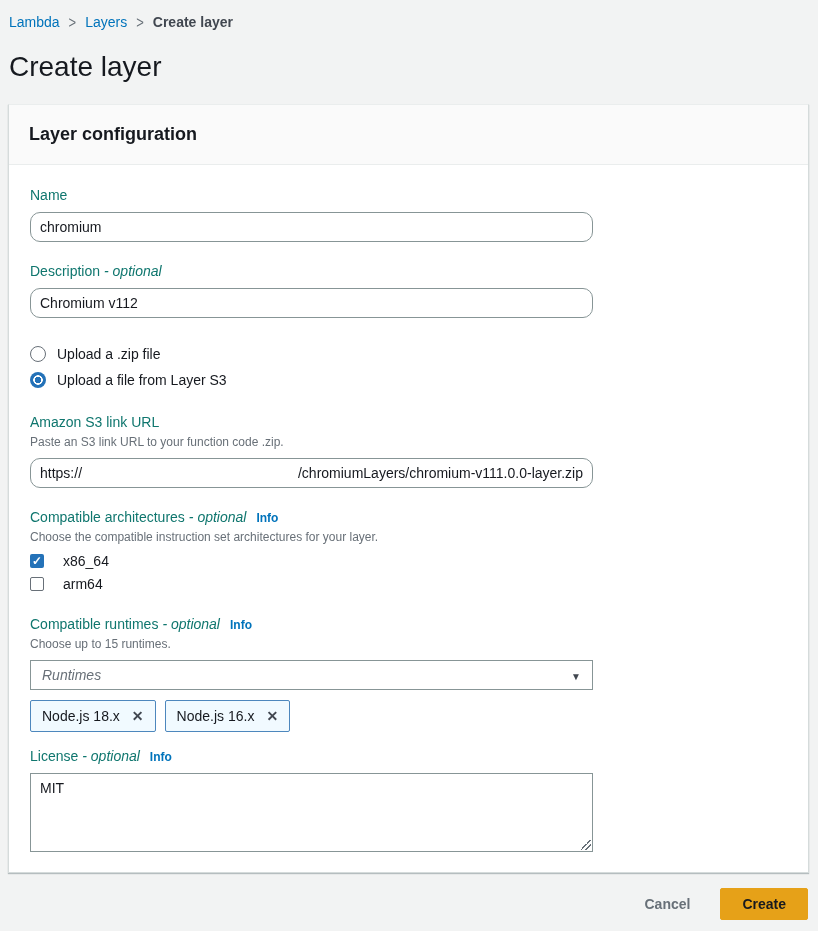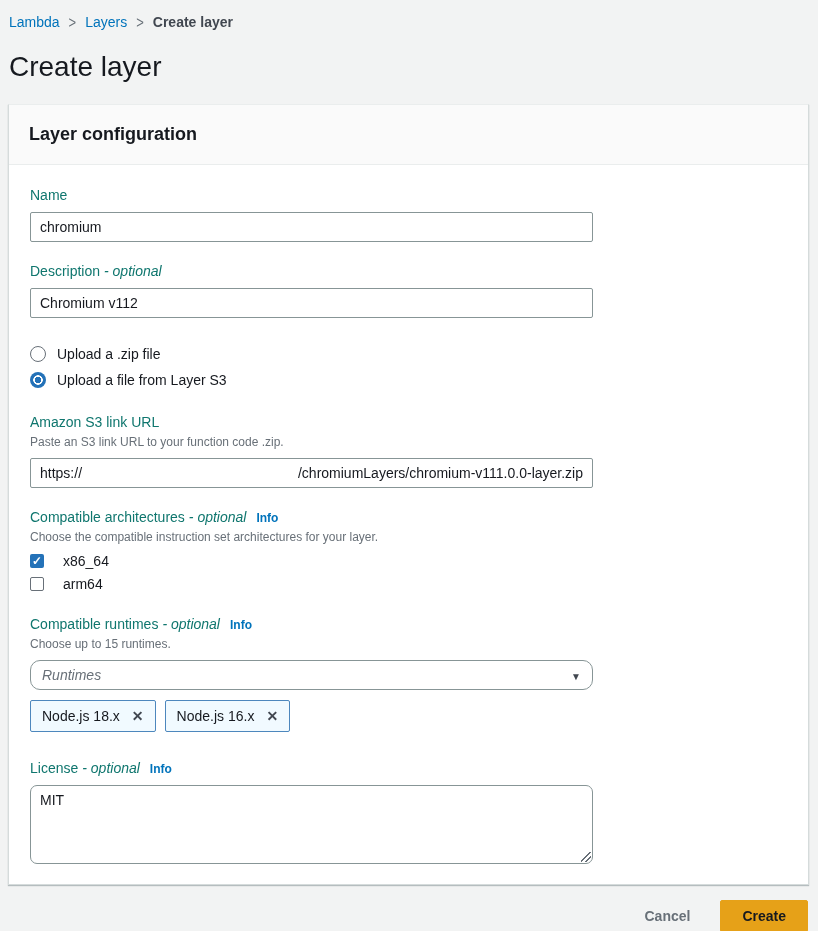--- a/index.html
+++ b/index.html
@@ -63,21 +63,21 @@
     margin-left: 10px;
     text-decoration: none;
     cursor: pointer;
   }
   .helper { font-size: 12px; color: #687078; margin-top: -4px; margin-bottom: 8px; line-height: 15px; }
 
   .txt {
     width: 563px;
     height: 30px;
     border: 1px solid #879596;
-    border-radius: 2px;
+    border-radius: 10px;
     padding: 0 9px;
     font-size: 14px;
     font-family: "Liberation Sans", sans-serif;
     color: #16191f;
     background: #fff;
     display: block;
   }
 
   
   .radio-group { margin: 28px 0 26px; }
@@ -104,21 +104,21 @@
   .cb.checked::after {
     content: "✓";
     position: absolute; inset: 0;
     color: #fff; font-size: 12px; font-weight: 700;
     line-height: 14px; text-align: center;
   }
 
   
   .select {
     width: 563px; height: 30px;
-    border: 1px solid #879596; border-radius: 10px;
+    border: 1px solid #879596; border-radius: 0;
     background: #fff;
     display: flex; align-items: center; justify-content: space-between;
     padding: 0 11px; cursor: pointer;
   }
   .select .placeholder { font-style: italic; color: #687078; font-size: 14px; }
   .select .arrow::after { content: "▼"; font-size: 10px; color: #414750; }
 
   
   .tokens { display: flex; gap: 9px; margin-top: 10px; }
   .token {
@@ -129,21 +129,21 @@
     border-radius: 2px;
     font-size: 14px; color: #16191f;
   }
   .token .x { cursor: pointer; }
   .token .x::after { content: "✕"; font-size: 14px; font-weight: 700; color: #414750; }
 
   
   .ta-wrap { position: relative; width: 563px; }
   .ta {
     width: 563px; height: 79px;
-    border: 1px solid #879596; border-radius: 7px;
+    border: 1px solid #879596; border-radius: 0;
     padding: 6px 9px;
     font-size: 14px; font-family: "Liberation Sans", sans-serif;
     color: #16191f; resize: none; display: block;
   }
   .resize-handle {
     position: absolute; right: 2px; bottom: 2px;
     width: 10px; height: 10px; cursor: nwse-resize;
     background: linear-gradient(135deg,
       transparent 0 45%, #687078 45% 53%,
       transparent 53% 70%, #687078 70% 78%, transparent 78%);
@@ -235,21 +235,21 @@
         <div class="cb-row">
           <span class="cb checked"></span>
           <span>x86_64</span>
         </div>
         <div class="cb-row">
           <span class="cb"></span>
           <span>arm64</span>
         </div>
       </div>
 
-      <div class="field" style="margin-bottom:28px;">
+      <div class="field" style="margin-bottom:16px;">
         <div class="lbl-row">
           <label class="lbl"><span>Compatible runtimes</span><em>- optional</em></label>
           <a class="info">Info</a>
         </div>
         <div class="helper">Choose up to 15 runtimes.</div>
         <div class="select">
           <span class="placeholder">Runtimes</span>
           <span class="arrow"></span>
         </div>
         <div class="tokens">

